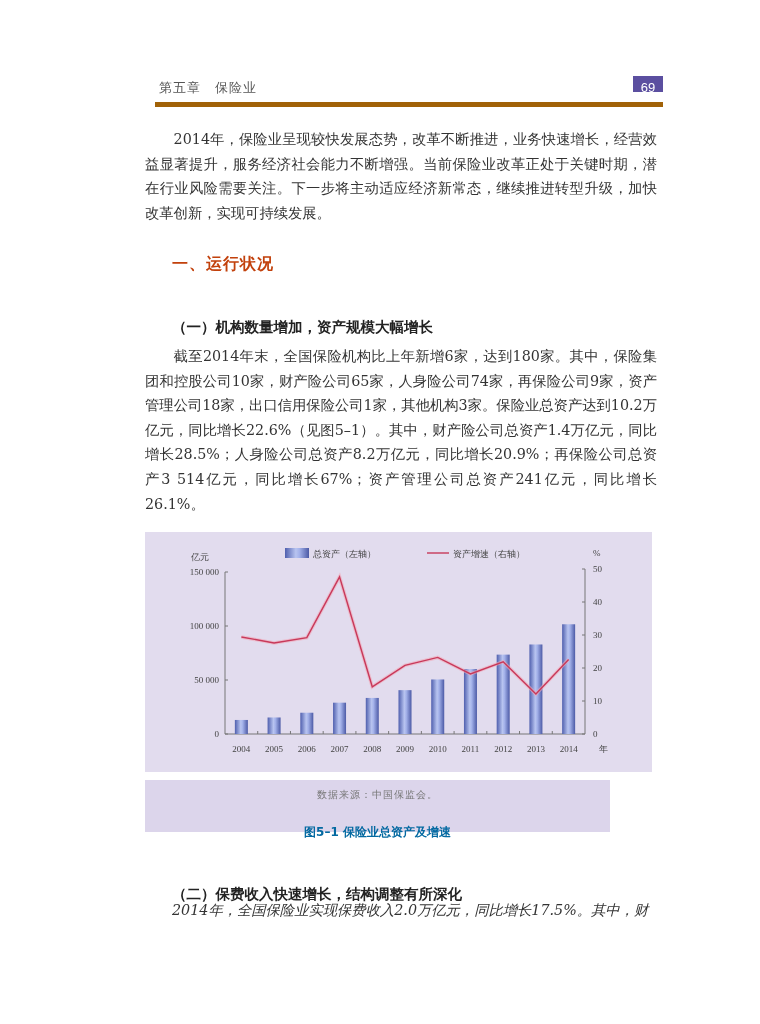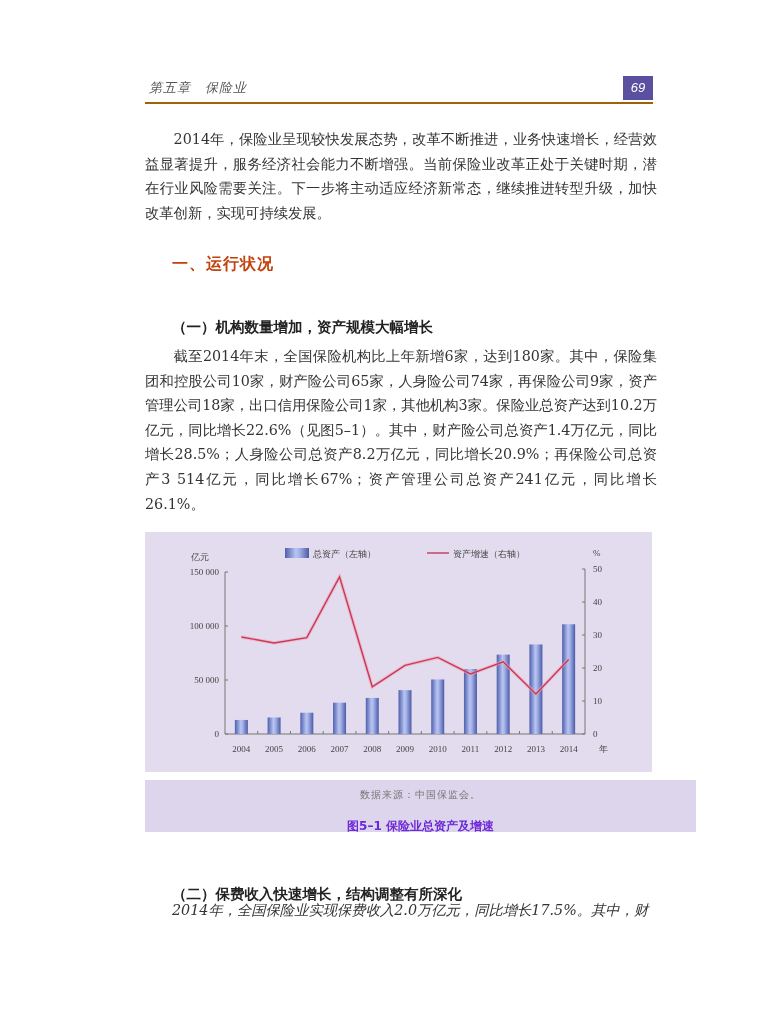--- a/index.html
+++ b/index.html
@@ -1,30 +1,30 @@
 <!DOCTYPE html>
 <html><head>
 <meta charset="utf-8">
 <style>
   html, body { margin:0; padding:0; }
   body { width:760px; height:1024px; background:#ffffff; position:relative; overflow:hidden;
          font-family:"DejaVu Serif","Liberation Serif",serif; color:#3a3a3a; }
-  .header { position:absolute; left:145px; top:76px; width:508px; height:26px; border-bottom:2px solid #a16207;font-style:italic; }
+  .header { position:absolute; left:155px; top:76px; width:508px; height:26px; border-bottom:5px solid #a16207; }
   .header .chap { position:absolute; left:4px; top:3px; font-size:13px; color:#555; letter-spacing:1px; }
-  .header .pnum { position:absolute; right:0; top:0; width:30px; height:24px; background:#5b4fa0; color:#fff;
+  .header .pnum { position:absolute; right:0; top:0; width:30px; height:16px; background:#5b4fa0; color:#fff;
                   font-family:"Liberation Sans",sans-serif; font-size:13px; text-align:center; line-height:24px; }
   .para { position:absolute; left:145px; width:512px; font-size:14.3px; line-height:24.6px; text-align:justify; color:#333; }
   .indent { text-indent:2em; }
   .h1 { position:absolute; left:172px; top:254px; font-family:"DejaVu Sans","Liberation Sans",sans-serif;
         font-size:16px; color:#c2410c; font-weight:bold; letter-spacing:1px; }
   .h2 { position:absolute; left:172px; font-size:14.5px; font-weight:bold; color:#222;font-family:Liberation Mono, monospace; }
   .chartbox { position:absolute; left:145px; top:532px; width:507px; height:240px; background:#e2dcee; }
-  .caption { position:absolute; left:145px; top:780px; width:551px; height:52px; background:#dcd5eb; text-align:center; }
+  .caption { position:absolute; left:145px; top:780px; width:465px; height:52px; background:#dcd5eb; text-align:center; }
   .caption .src { font-size:10px; color:#777; margin-top:8px; letter-spacing:1px; }
-  .caption .title { font-family:"DejaVu Sans","Liberation Sans",sans-serif; font-size:12px; font-weight:bold; color:#6d28d9; margin-top:16px; }
+  .caption .title { font-family:"DejaVu Sans","Liberation Sans",sans-serif; font-size:12px; font-weight:bold; color:#0369a1; margin-top:22px; }
   svg text { font-family:"Liberation Serif","DejaVu Serif",serif; }
 </style>
 </head>
 <body>
 
 <div class="header">
   <span class="chap">第五章　保险业</span>
   <span class="pnum">69</span>
 </div>
 

